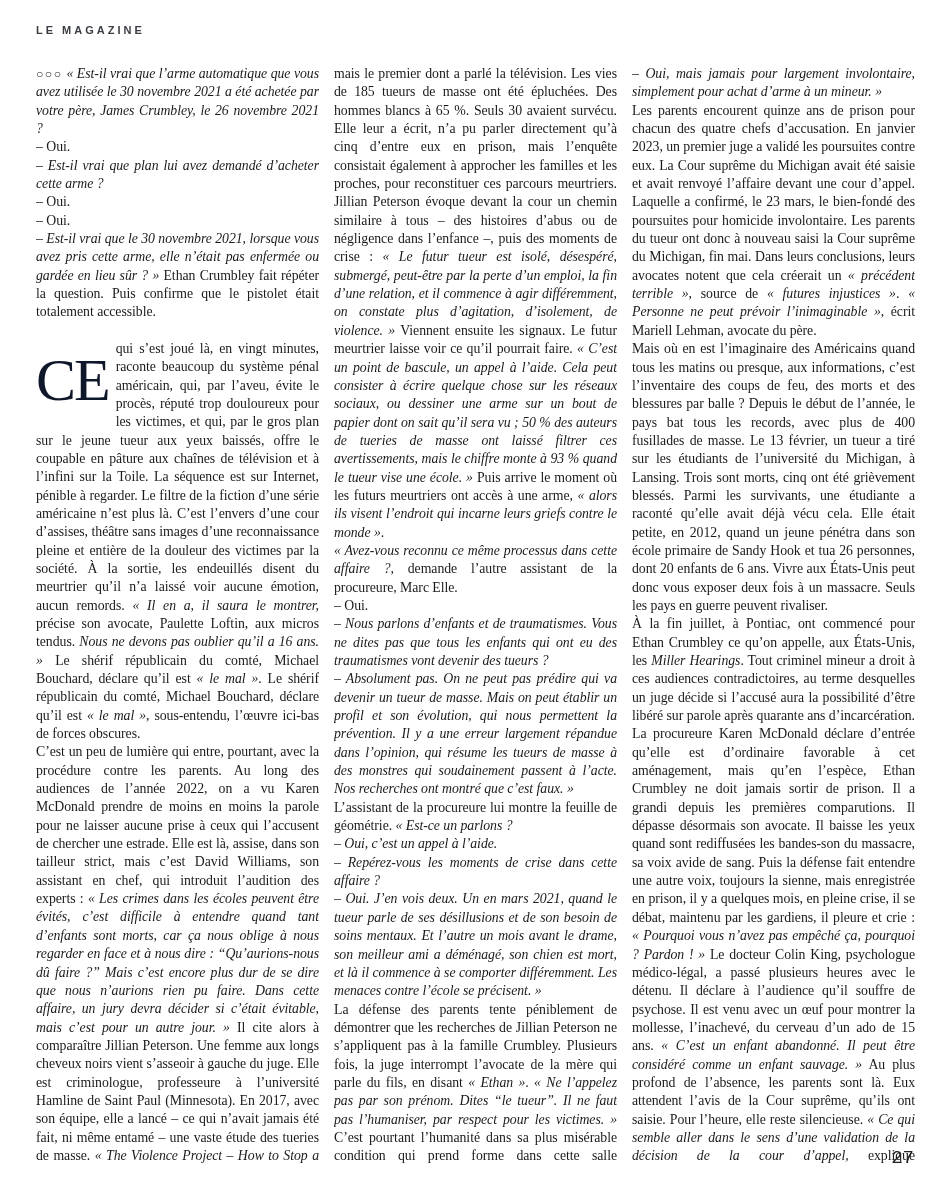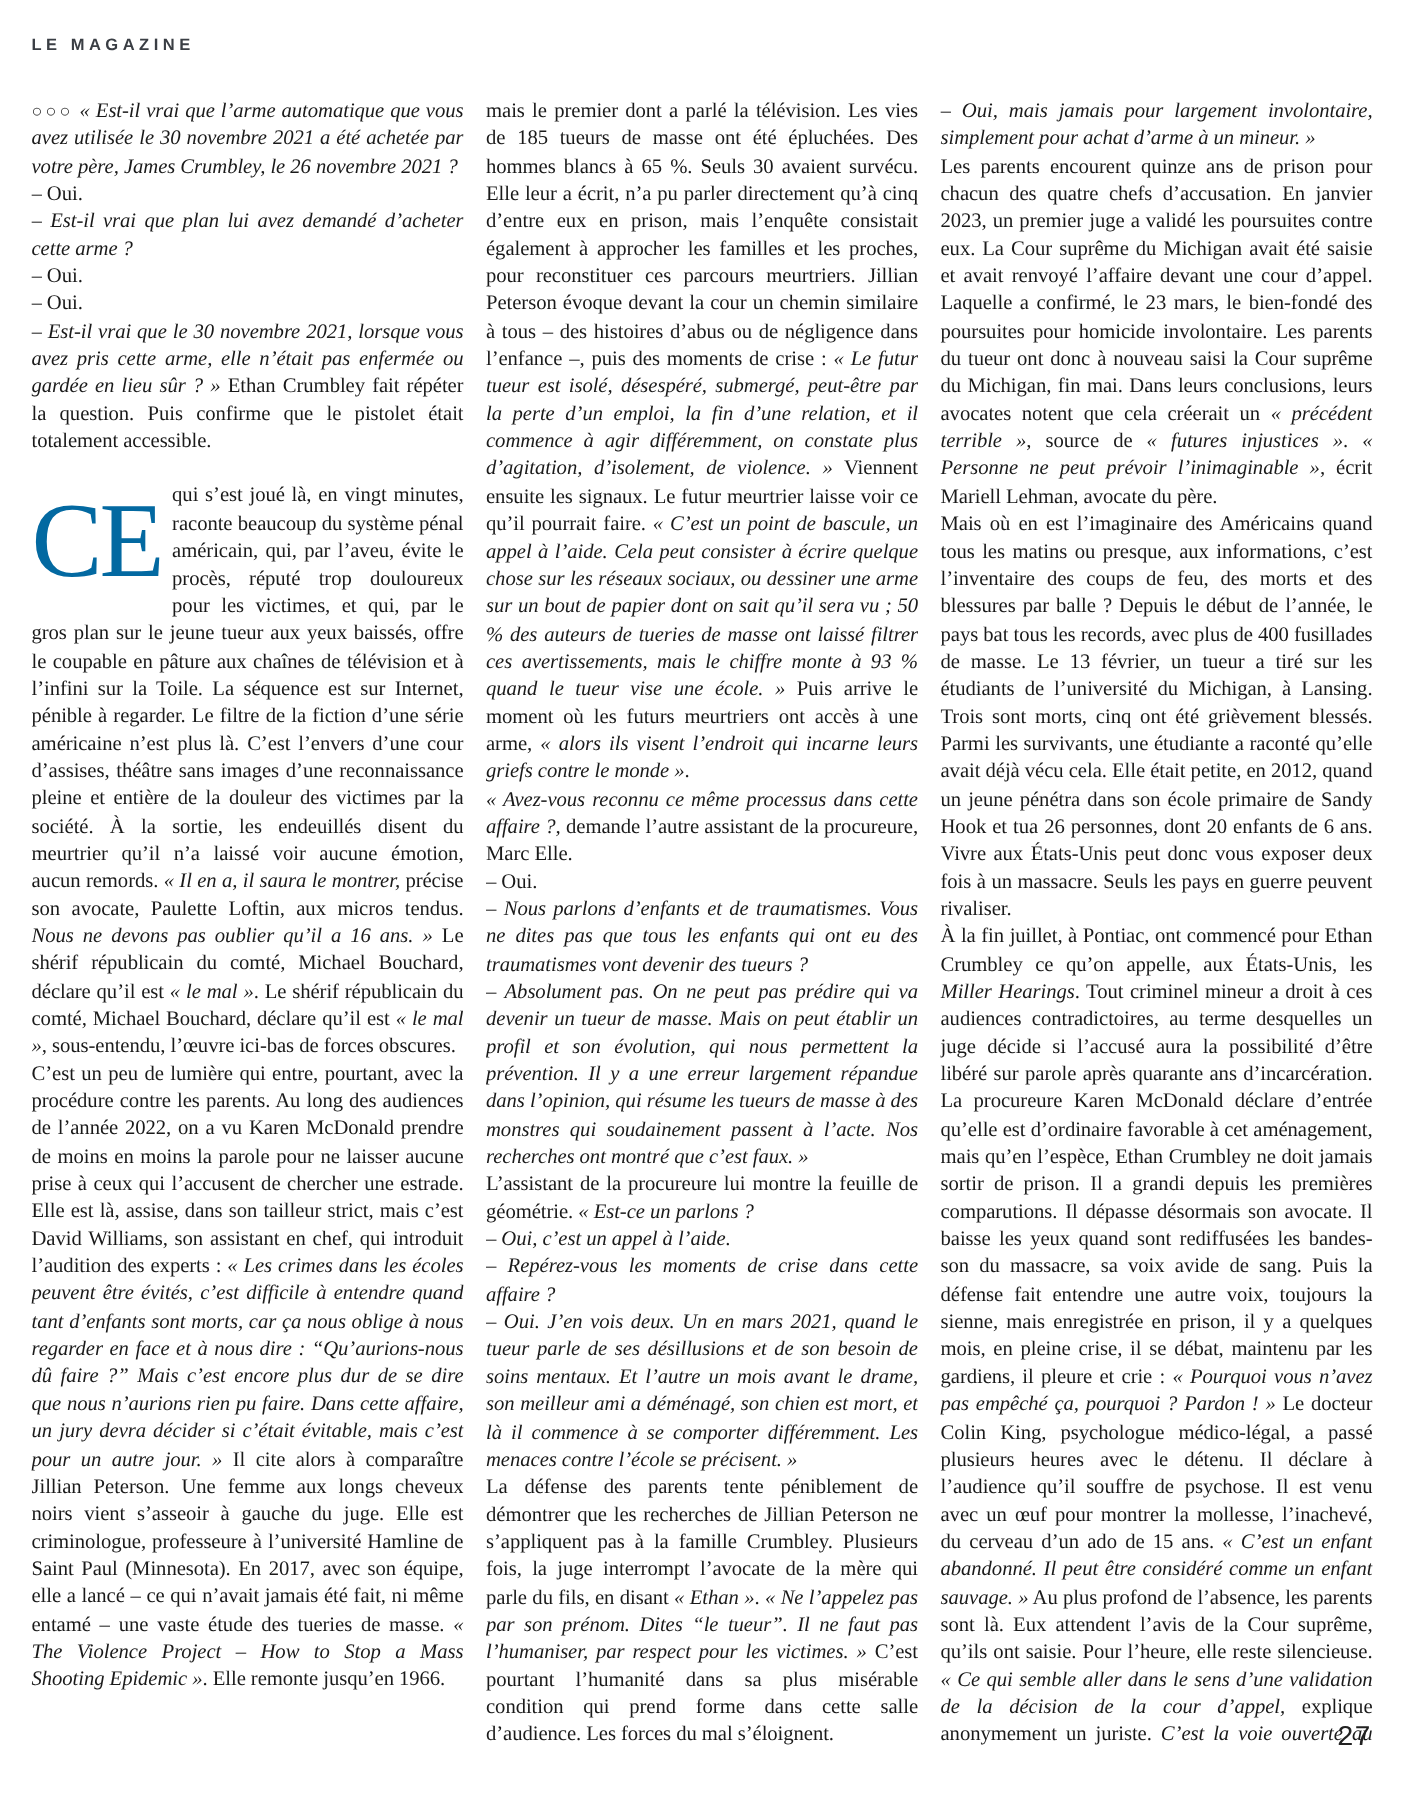--- a/index.html
+++ b/index.html
@@ -2,21 +2,21 @@
 <html lang="fr"><head>
 <meta charset="utf-8">
 <style>
   html, body { margin: 0; padding: 0; background: #ffffff; }
   body {
     width: 936px; height: 1197px; position: relative;
     font-family: "Liberation Serif", "DejaVu Serif", serif;
     color: #1a1a1a;
     -webkit-font-smoothing: antialiased;
   }
-  .page { position: absolute; inset: 0; box-sizing: border-box; padding: 24px 21px 0 21px; }
+  .page { position: absolute; inset: 0; box-sizing: border-box; padding: 24px 21px 0 36px; }
   .kicker {
     font-family: "Liberation Sans", "DejaVu Sans", sans-serif;
     font-size: 11px; font-weight: 700; letter-spacing: 3px; color: #3a3e44;
   }
   .columns {
     display: flex; gap: 15px; margin-top: 29px;
   }
   .col {
     width: 288px; height: 1102px; overflow: hidden;
     text-align: justify;
@@ -27,25 +27,25 @@
   .col p { margin: 0; }
   .col p.gap { margin-top: 18px; }
   .it { font-style: italic; }
   .rm { font-style: normal; }
   .marker {
     font-style: normal; letter-spacing: 1.5px; font-size: 12px; color: #1a1a1a;
     margin-right: 4px;
   }
   .dropcap {
     float: left;
-    font-size: 71px; line-height: 72px;
+    font-size: 60px; line-height: 72px;
     padding: 4px 7px 0 0;
     letter-spacing: -2px;
     transform-origin: left top;
-    color: #0369a1;
+    color: #0f172a;
   }
   .folio {
     position: absolute; right: 22px; bottom: 28px;
     font-size: 19px; color: #222;
     font-family: Liberation Mono, monospace;
   }
 </style>
 </head>
 <body>
 

